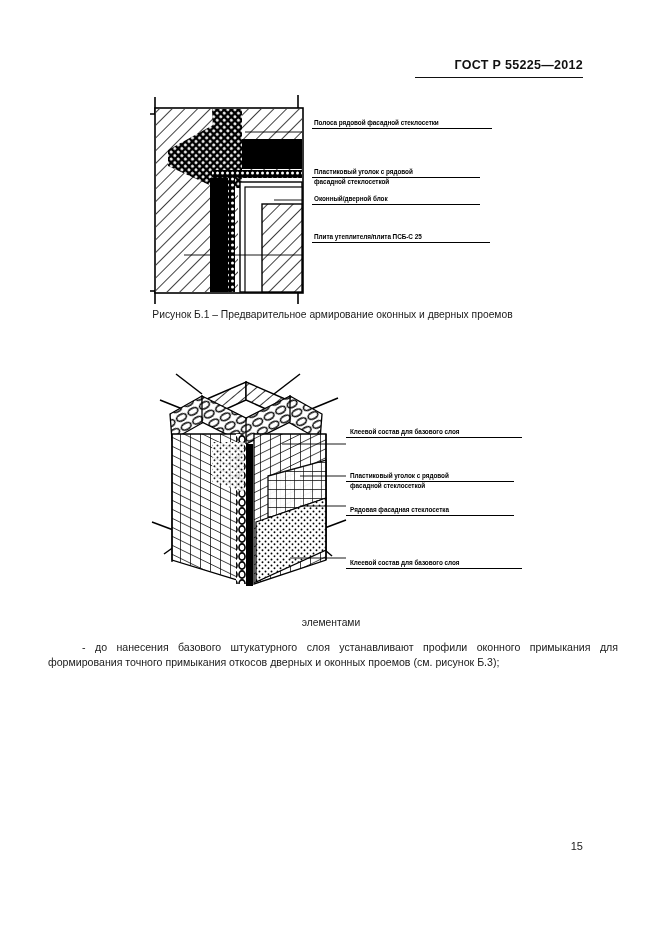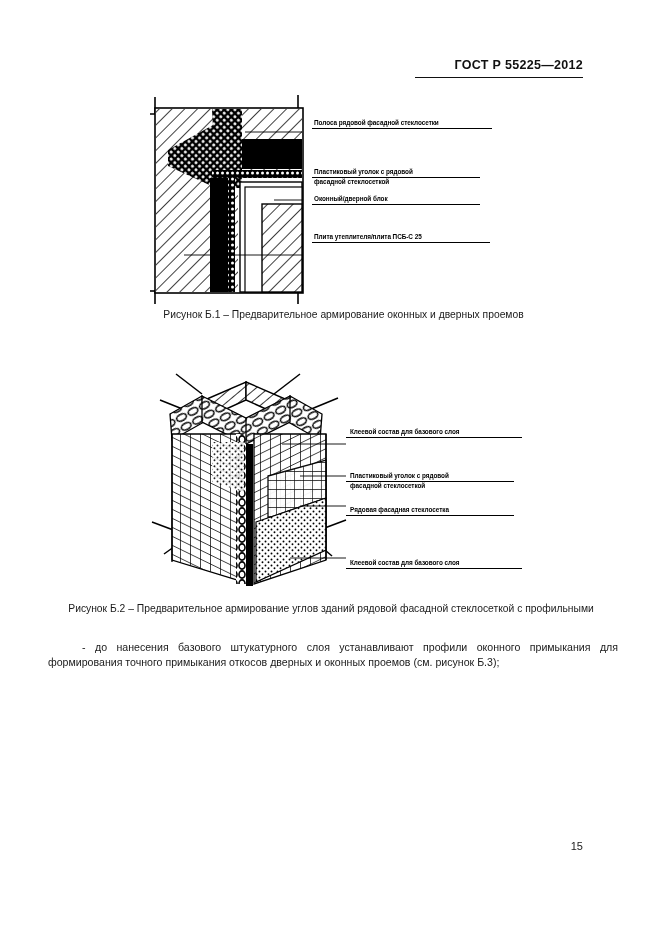--- a/index.html
+++ b/index.html
@@ -164,21 +164,21 @@
       <div class="fig-label" style="left:2px; top:86px;">фасадной стеклосеткой</div>
 
       <div class="lead-line" style="left:0px; top:112px; width:168px;"></div>
       <div class="fig-label" style="left:2px; top:103px;">Оконный/дверной блок</div>
 
       <div class="lead-line" style="left:0px; top:150px; width:178px;"></div>
       <div class="fig-label" style="left:2px; top:141px;">Плита утеплителя/плита ПСБ-С 25</div>
     </div>
   </div>
 
-  <div class="fig-caption" style="left:66px; top:308px; width:555px;">Рисунок Б.1 – Предварительное армирование оконных и дверных проемов</div>
+  <div class="fig-caption" style="left:55px; top:308px; width:555px;">Рисунок Б.1 – Предварительное армирование оконных и дверных проемов</div>
 
 
   <div class="figure" style="left:150px; top:372px;">
     <svg class="fig-svg" width="200" height="220" viewBox="0 0 200 220">
       <defs>
         <pattern id="hatchIso" width="8" height="8" patternUnits="userSpaceOnUse" patternTransform="rotate(50)">
           <rect width="8" height="8" fill="#ffffff"></rect>
           <line x1="0" y1="0" x2="0" y2="8" stroke="#000" stroke-width="1.6"></line>
         </pattern>
         <pattern id="ovalTop" width="13" height="10" patternUnits="userSpaceOnUse" patternTransform="rotate(-28)">
@@ -267,19 +267,19 @@
       <div class="fig-label" style="left:4px; top:110px;">фасадной стеклосеткой</div>
 
       <div class="lead-line" style="left:0px; top:143px; width:168px;"></div>
       <div class="fig-label" style="left:4px; top:134px;">Рядовая фасадная стеклосетка</div>
 
       <div class="lead-line" style="left:0px; top:196px; width:176px;"></div>
       <div class="fig-label" style="left:4px; top:187px;">Клеевой состав для базового слоя</div>
     </div>
   </div>
 
-  <div class="fig-caption" style="left:40px; top:602px; width:582px;">Рисунок Б.2 – Предварительное армирование углов зданий рядовой фасадной стеклосеткой   с профильными</div>
+  <div class="fig-caption" style="left:40px; top:616px; width:582px;">элементами</div>
 
   <div class="body-par" style="left:48px; top:640px; width:570px; text-indent:34px;">- до нанесения базового штукатурного слоя устанавливают профили оконного примыкания для формирования точного примыкания откосов дверных и оконных проемов (см. рисунок Б.3);</div>
 
   <div class="page-num">15</div>
 
 </div>
 
 </body></html>

